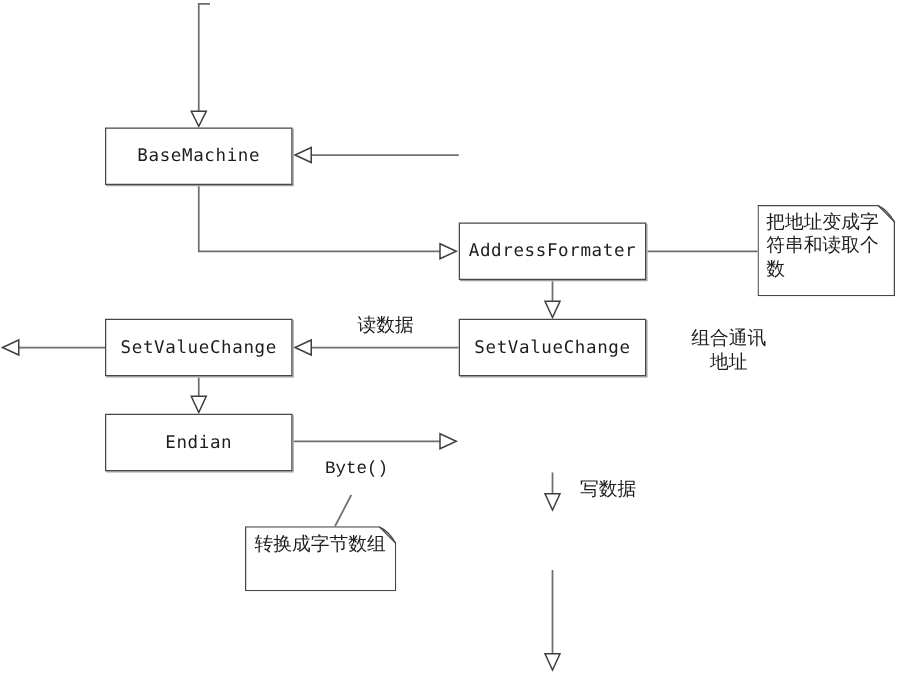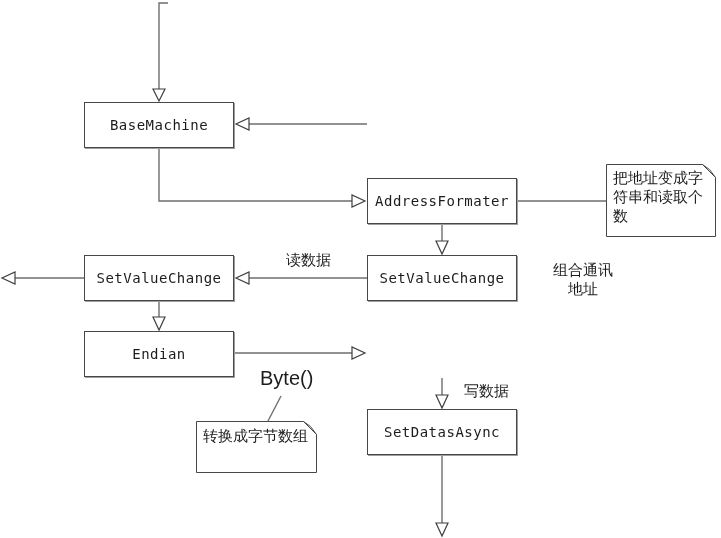--- a/index.html
+++ b/index.html
@@ -26,27 +26,27 @@
   .note {
     position:absolute;
   }
   .note svg { position:absolute; left:0; top:0; }
   .note-text {
     position:absolute; left:0; top:0; width:100%; height:100%;
     padding:5px 8px 4px 7px;
     font-size:15px; line-height:19px; color:#1c1c1c;
     font-family:Liberation Serif, serif;
   }
-  .note-text.center { text-align:left; padding-top:6px; }
+  .note-text.center { text-align:center; padding-top:6px; }
   .flabel {
     position:absolute; font-size:15px; color:#1c1c1c;
     font-family:"DejaVu Sans","Liberation Sans",sans-serif;
     white-space:pre-line;
   }
-  .flabel.mono { font-family:Liberation Sans, sans-serif; font-size:20px; }
+  .flabel.mono { font-family:Liberation Mono, monospace; font-size:14px; }
   .flabel.center { text-align:center; }
 </style>
 </head>
 <body>
 
 <div class="canvas">
 
   <svg class="wires" viewBox="0 0 721 538" xmlns="http://www.w3.org/2000/svg">
 
     <polyline points="168,3 159,3 159,89"></polyline>
@@ -92,23 +92,20 @@
   </div>
   <div class="node" style="left:84px;top:255px">
     <span>SetValueChange</span>
   </div>
   <div class="node" style="left:367px;top:255px">
     <span>SetValueChange</span>
   </div>
   <div class="node" style="left:84px;top:331px">
     <span>Endian</span>
   </div>
-  <div class="node" style="left:367px;top:409px">
-    <span>SetDatasAsync</span>
-  </div>
 
   <div class="note" style="left:606px;top:164px;width:110px;height:73px">
     <svg width="110" height="73">
       <polygon points="0.5,0.5 96.5,0.5 109.5,13.5 109.5,72.5 0.5,72.5" fill="#ffffff" stroke="#474747" stroke-width="1"></polygon>
       <path d="M96.5,0.5 Q104,4 109.5,13.5" fill="none" stroke="#474747" stroke-width="1"></path>
     </svg>
     <div class="note-text">把地址变成字符串和读取个数</div>
   </div>
 
   <div class="note" style="left:196px;top:421px;width:121px;height:52px">

